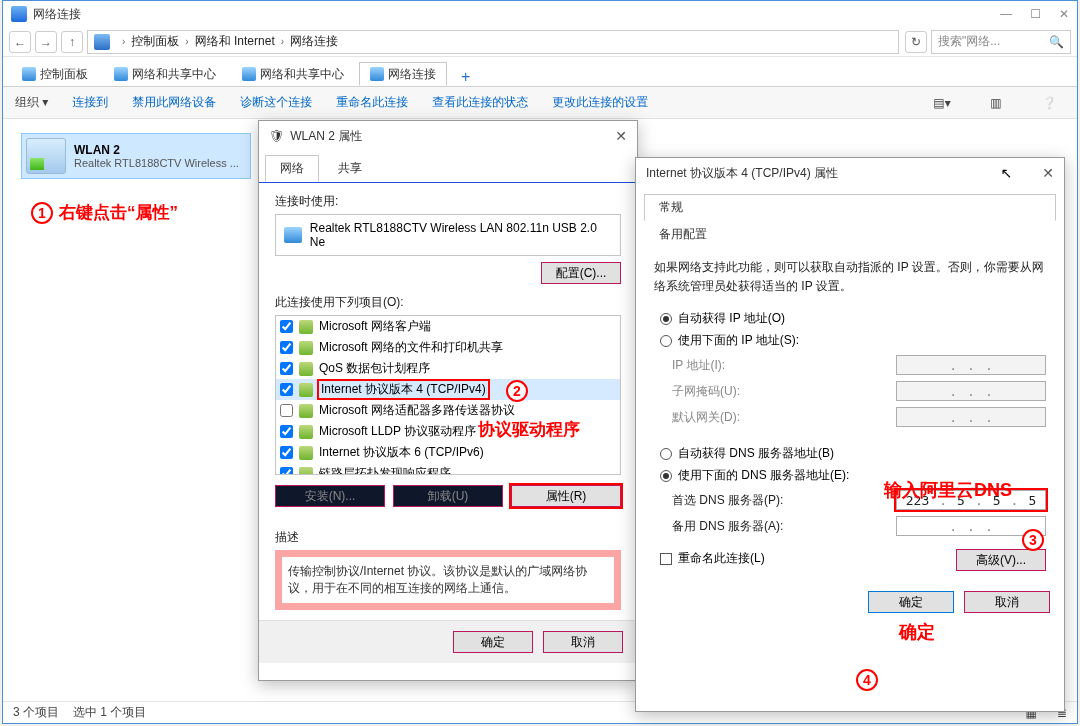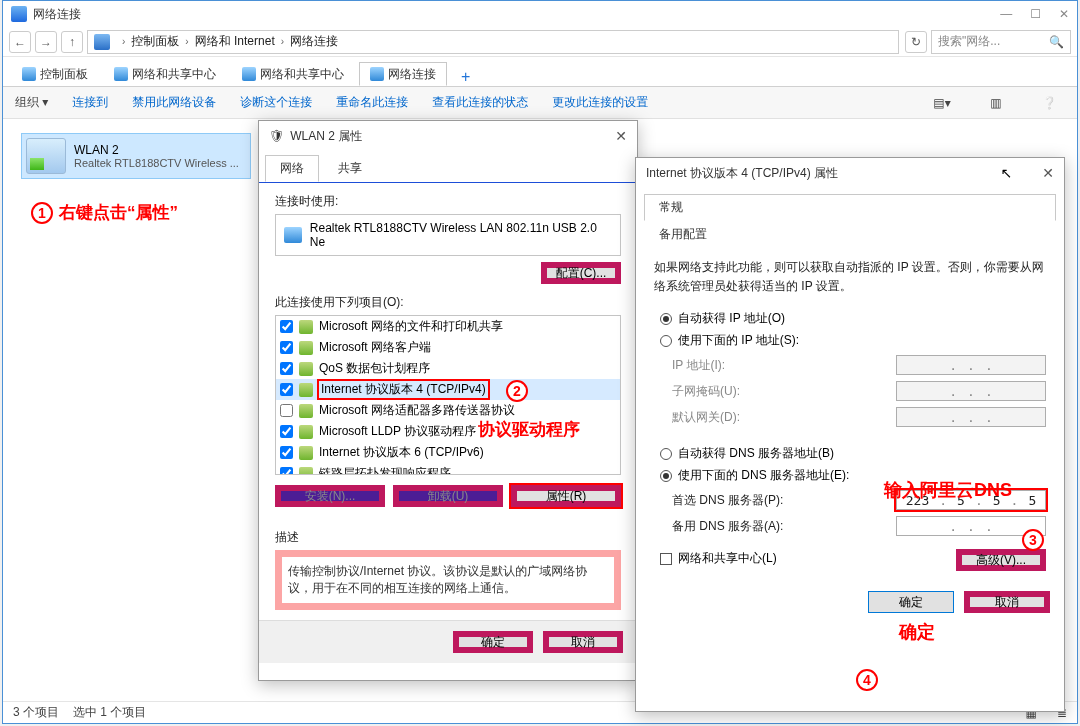--- a/index.html
+++ b/index.html
@@ -63,21 +63,21 @@
   .conn .nic {
     width:40px; height:36px; margin-right:8px;
     background:linear-gradient(#d8eefc,#a3c9ee); border:1px solid #9bbad8; border-radius:3px;
     position:relative;
   }
   .conn .nic::after {
     content:""; position:absolute; left:3px; bottom:3px; width:14px; height:12px;
     background:linear-gradient(to top,#3fb618,#8be36a);
   }
   .conn .ctext { flex:1; overflow:hidden; }
-  .conn .ctitle { font-size:12px; color:#000; }
+  .conn .ctitle { font-size:12px; color:#000;font-weight:bold; }
   .conn .cdesc { font-size:11px; color:#555; white-space:nowrap; text-overflow:ellipsis; overflow:hidden; }
 
   .annot { position:absolute; color:#f00; font-weight:bold; font-size:17px; display:flex; align-items:center; gap:6px; }
   .bullet { width:22px; height:22px; border:2px solid #f00; border-radius:50%; display:flex; align-items:center; justify-content:center; color:#f00; font-size:14px; font-weight:bold; background:#fff; }
 
   .statusbar { position:absolute; left:0; bottom:0; right:0; height:22px; border-top:1px solid #e5e5e5; display:flex; align-items:center; padding:0 10px; gap:14px; color:#444; }
   .statusbar .spacer { flex:1; }
 
   
   .dlg {
@@ -96,22 +96,22 @@
   .pdlg .tabbar { display:flex; border-bottom:1px solid #1d4ed8; padding:4px 6px 0 6px; gap:4px; }
   .ptab { padding:4px 14px; border:1px solid transparent; font-size:12px; color:#333; }
   .ptab.active { border:1px solid #c8c8c8; border-bottom:1px solid #fff; background:#fff; }
   .pbody { padding:10px 16px; }
   .lbl { font-size:12px; color:#222; margin-bottom:4px; }
   .adapterbox {
     border:1px solid #c5c5c5; padding:6px 8px; display:flex; align-items:center; gap:8px; font-size:12px;
   }
   .adapterbox .aico { width:18px; height:16px; background:linear-gradient(#9dd4ff,#3089d8); border-radius:2px; }
   .cfgrow { display:flex; justify-content:flex-end; margin-top:6px; }
-  .wbtn { min-width:80px; height:22px; border:6px solid #be185d; background:#e1e1e1; font-size:12px; display:inline-flex; align-items:center; justify-content:center; cursor:pointer; }
-  .wbtn.dis { background:#4c1d95; color:#888; }
+  .wbtn { min-width:80px; height:22px; border:1px solid #be185d; background:#e1e1e1; font-size:12px; display:inline-flex; align-items:center; justify-content:center; cursor:pointer; }
+  .wbtn.dis { background:#0f172a; color:#888; }
   .wbtn.def { border:1px solid #0078d7; }
   .listbox { border:1px solid #c4c4c4; height:160px; overflow:auto; font-size:12px; background:#fff; margin-top:4px; }
   .li { display:flex; align-items:center; gap:6px; padding:2px 4px; }
   .li input { margin:0; }
   .li .proticon { width:14px; height:14px; background:linear-gradient(#bcd87c,#6fb52e); border-radius:2px; }
   .li.sel { background:#d6eaff; }
   .redbox { outline:2px solid #f00; }
   .btnrow3 { display:flex; justify-content:space-between; margin-top:10px; gap:8px; }
   .descbox { border:7px solid #fca5a5; height:60px; padding:6px; font-size:12px; color:#333; margin-top:4px; }
   .dlgfoot { display:flex; justify-content:flex-end; gap:10px; padding:10px 14px; background:#f0f0f0; border-top:1px solid #ddd; }
@@ -253,26 +253,26 @@
     </div>
     <div class="cfgrow">
       <div class="wbtn">配置(C)...</div>
     </div>
 
     <div class="lbl" style="margin-top:10px">此连接使用下列项目(O):</div>
     <div class="listbox">
       <div class="li">
           <input type="checkbox" checked="" style="">
           <div class="proticon"></div>
+          <span>Microsoft 网络客户端</span>
+        </div>
+      <div class="li">
+          <input type="checkbox" checked="" style="">
+          <div class="proticon"></div>
           <span>Microsoft 网络的文件和打印机共享</span>
-        </div>
-      <div class="li">
-          <input type="checkbox" checked="" style="">
-          <div class="proticon"></div>
-          <span>Microsoft 网络客户端</span>
         </div>
       <div class="li">
           <input type="checkbox" checked="" style="">
           <div class="proticon"></div>
           <span>QoS 数据包计划程序</span>
         </div>
       <div class="li sel">
           <input type="checkbox" checked="" style="">
           <div class="proticon"></div>
           <span class="redbox" style="padding:0 2px">Internet 协议版本 4 (TCP/IPv4)</span>
@@ -394,21 +394,21 @@
         <span class="flabel">备用 DNS 服务器(A):</span>
       <div class="ipinput">
           <span class="ipdot">.</span>
           <span class="ipdot">.</span>
           <span class="ipdot">.</span>
         </div>
     </div>
 
     <div class="chkrow">
       <div class="box"></div>
-      <span>网络和共享中心(L)</span>
+      <span>重命名此连接(L)</span>
     </div>
     <div class="advrow">
       <div class="wbtn" style="min-width:90px">高级(V)...</div>
     </div>
   </div>
   <div class="ipfoot">
     <div class="wbtn def" style="min-width:86px">确定</div>
     <div class="wbtn" style="min-width:86px">取消</div>
   </div>
 </div>

